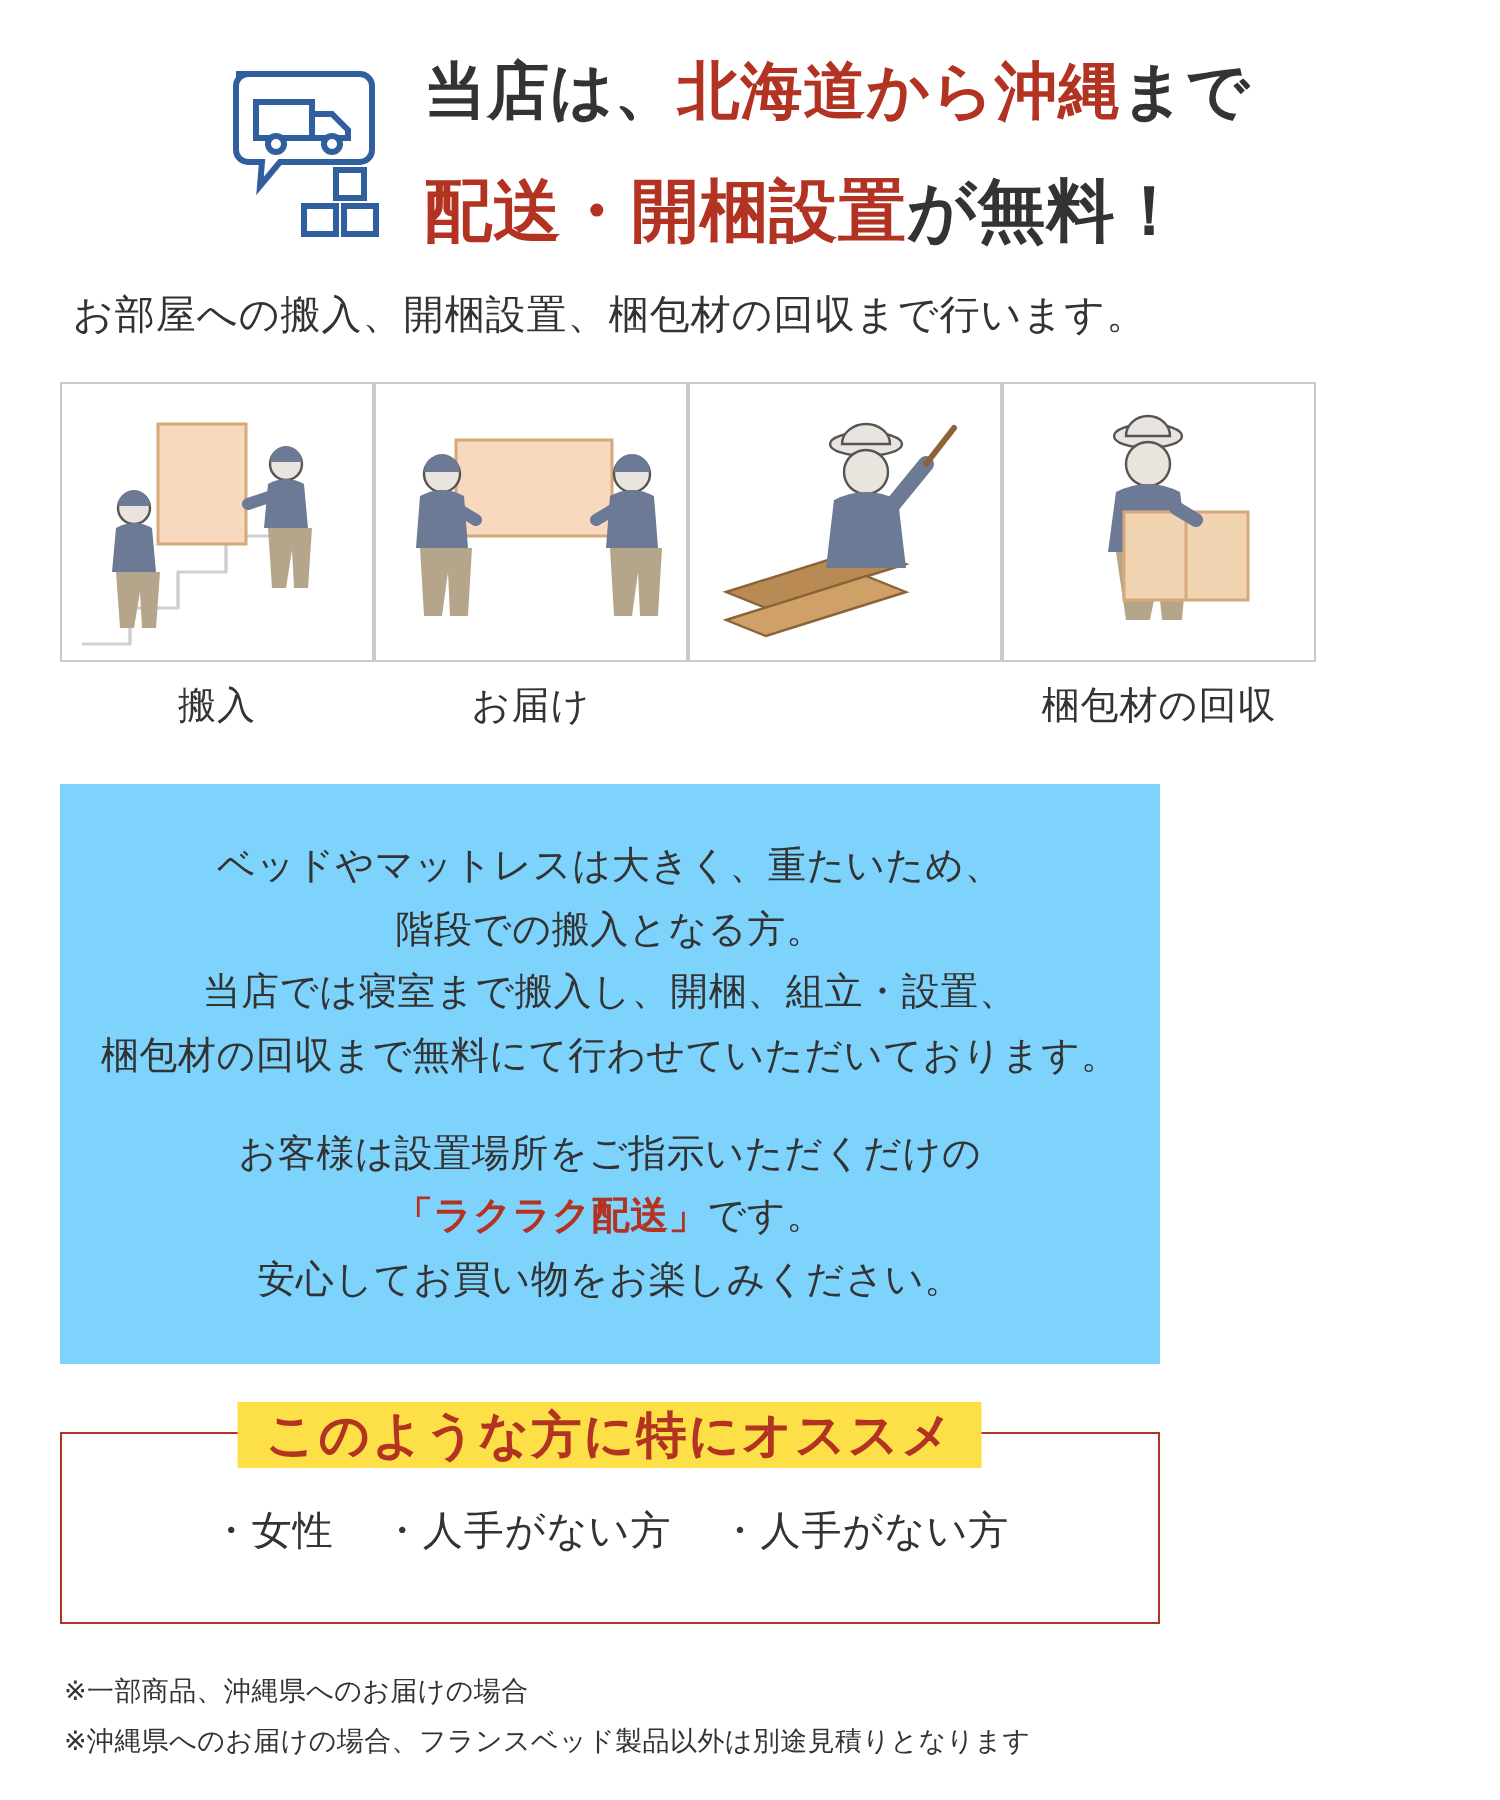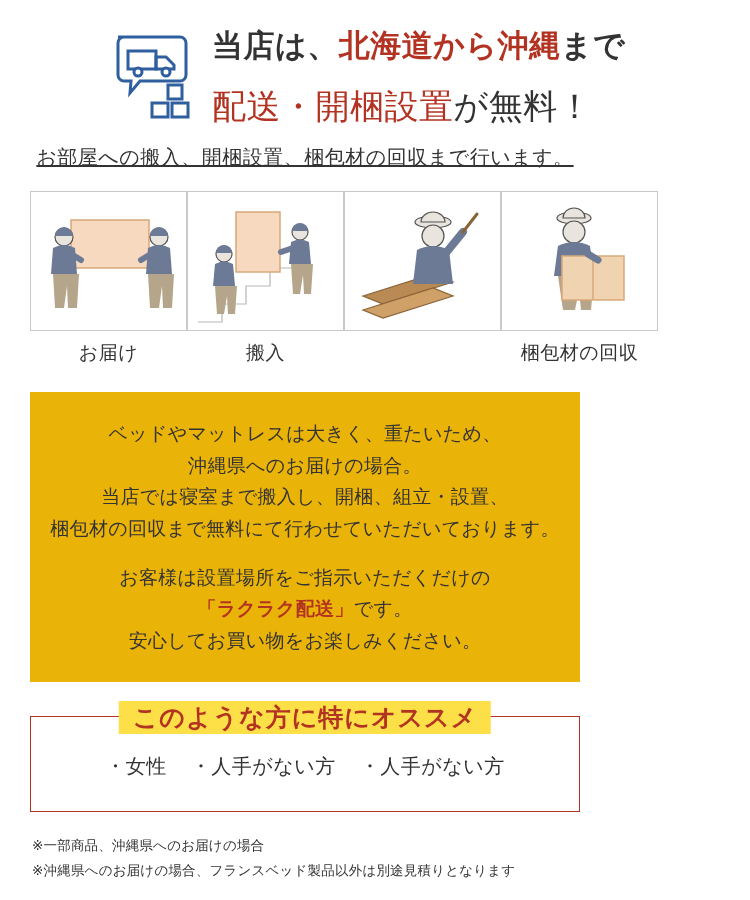--- a/index.html
+++ b/index.html
@@ -47,37 +47,36 @@
     letter-spacing: 0.5px;
     color: #333333;
     line-height: 1.3;
     white-space: nowrap;
   }
   .headline-line1 .accent {
     color: #b33322;
   }
   .headline-line2 {
     font-size: 34px;
-    font-weight: normal;
+    font-weight: bold;
     letter-spacing: 0.5px;
     line-height: 1.3;
     color: #333333;
     white-space: nowrap;
     margin-top: 18px;
   }
   .headline-line2 .accent {
     color: #b33322;
   }
   .subhead {
     text-align: center;
     font-size: 20px;
     color: #333333;
     margin-top: 16px;
     letter-spacing: 0.5px;
-    text-decoration: underline;
   }
 
   
   .steps {
     display: flex;
     justify-content: space-between;
     margin-top: 20px;
   }
   .step {
     width: 157px;
@@ -96,21 +95,21 @@
     font-size: 19px;
     color: #333333;
     margin-top: 9px;
     letter-spacing: 0.5px;
     white-space: nowrap;
   }
 
   
   .note-panel {
     margin-top: 26px;
-    background: #eab308;
+    background: #7dd3fc;
     padding: 26px 10px 26px;
     text-align: center;
   }
   .note-panel p {
     margin: 0;
     font-size: 19px;
     line-height: 1.65;
     color: #333333;
     letter-spacing: 0.3px;
   }
@@ -194,20 +193,44 @@
     </div>
   </div>
 
   <div class="subhead">お部屋への搬入、開梱設置、梱包材の回収まで行います。</div>
 
   <div class="steps">
 
     <div class="step">
       <div class="step-box">
         <svg width="155" height="138" viewBox="0 0 155 138" xmlns="http://www.w3.org/2000/svg">
+
+          <path d="M10 130 h24 v-18 h24 v-18 h24 v-18 h24" fill="none" stroke="#cfcfcf" stroke-width="1.5"></path>
+          <path d="M10 130 v-0 M34 130 v-18 M58 112 v-18 M82 94 v-18" stroke="#cfcfcf" stroke-width="1.5"></path>
+
+          <rect x="48" y="20" width="44" height="60" fill="#f6d9bf" stroke="#d9a87a" stroke-width="1.5"></rect>
+
+          <circle cx="36" cy="62" r="8" fill="#e9e4dd" stroke="#555" stroke-width="1.2"></circle>
+          <path d="M28 61 a8 8 0 0 1 16 0 z" fill="#6c7a96"></path>
+          <path d="M27 72 q9 -5 18 0 l2 22 h-22 z" fill="#6c7a96"></path>
+          <path d="M27 94 h22 l-2 28 h-7 l-1 -18 l-3 18 h-7 z" fill="#b5a58a"></path>
+
+          <circle cx="112" cy="40" r="8" fill="#e9e4dd" stroke="#555" stroke-width="1.2"></circle>
+          <path d="M104 39 a8 8 0 0 1 16 0 z" fill="#6c7a96"></path>
+          <path d="M103 50 q9 -5 18 0 l2 22 h-22 z" fill="#6c7a96"></path>
+          <path d="M103 72 h22 l-2 30 h-7 l-1 -19 l-3 19 h-7 z" fill="#b5a58a"></path>
+          <path d="M105 56 l-12 4" stroke="#6c7a96" stroke-width="6" stroke-linecap="round" fill="none"></path>
+        </svg>
+      </div>
+      <div class="step-label">搬入</div>
+    </div>
+
+    <div class="step">
+      <div class="step-box">
+        <svg width="155" height="138" viewBox="0 0 155 138" xmlns="http://www.w3.org/2000/svg">
           <rect x="40" y="28" width="78" height="48" fill="#f6d9bf" stroke="#d9a87a" stroke-width="1.5"></rect>
 
           <circle cx="33" cy="45" r="9" fill="#e9e4dd" stroke="#555" stroke-width="1.2"></circle>
           <path d="M24 44 a9 9 0 0 1 18 0 z" fill="#6c7a96"></path>
           <path d="M22 56 q11 -6 22 0 l2 26 h-26 z" fill="#6c7a96"></path>
           <path d="M22 82 h26 l-2 34 h-9 l-1 -22 l-3 22 h-9 z" fill="#b5a58a"></path>
           <path d="M40 62 l10 6" stroke="#6c7a96" stroke-width="6" stroke-linecap="round" fill="none"></path>
 
           <circle cx="128" cy="45" r="9" fill="#e9e4dd" stroke="#555" stroke-width="1.2"></circle>
           <path d="M119 44 a9 9 0 0 1 18 0 z" fill="#6c7a96"></path>
@@ -216,44 +239,20 @@
           <path d="M120 62 l-10 6" stroke="#6c7a96" stroke-width="6" stroke-linecap="round" fill="none"></path>
         </svg>
       </div>
       <div class="step-label">お届け</div>
     </div>
 
     <div class="step">
       <div class="step-box">
         <svg width="155" height="138" viewBox="0 0 155 138" xmlns="http://www.w3.org/2000/svg">
 
-          <path d="M10 130 h24 v-18 h24 v-18 h24 v-18 h24" fill="none" stroke="#cfcfcf" stroke-width="1.5"></path>
-          <path d="M10 130 v-0 M34 130 v-18 M58 112 v-18 M82 94 v-18" stroke="#cfcfcf" stroke-width="1.5"></path>
-
-          <rect x="48" y="20" width="44" height="60" fill="#f6d9bf" stroke="#d9a87a" stroke-width="1.5"></rect>
-
-          <circle cx="36" cy="62" r="8" fill="#e9e4dd" stroke="#555" stroke-width="1.2"></circle>
-          <path d="M28 61 a8 8 0 0 1 16 0 z" fill="#6c7a96"></path>
-          <path d="M27 72 q9 -5 18 0 l2 22 h-22 z" fill="#6c7a96"></path>
-          <path d="M27 94 h22 l-2 28 h-7 l-1 -18 l-3 18 h-7 z" fill="#b5a58a"></path>
-
-          <circle cx="112" cy="40" r="8" fill="#e9e4dd" stroke="#555" stroke-width="1.2"></circle>
-          <path d="M104 39 a8 8 0 0 1 16 0 z" fill="#6c7a96"></path>
-          <path d="M103 50 q9 -5 18 0 l2 22 h-22 z" fill="#6c7a96"></path>
-          <path d="M103 72 h22 l-2 30 h-7 l-1 -19 l-3 19 h-7 z" fill="#b5a58a"></path>
-          <path d="M105 56 l-12 4" stroke="#6c7a96" stroke-width="6" stroke-linecap="round" fill="none"></path>
-        </svg>
-      </div>
-      <div class="step-label">搬入</div>
-    </div>
-
-    <div class="step">
-      <div class="step-box">
-        <svg width="155" height="138" viewBox="0 0 155 138" xmlns="http://www.w3.org/2000/svg">
-
           <path d="M18 104 l70 -22 l20 8 l-70 22 z" fill="#b98a53" stroke="#8a6336" stroke-width="1.2"></path>
           <path d="M18 118 l70 -22 l20 8 l-70 22 z" fill="#cfa068" stroke="#8a6336" stroke-width="1.2"></path>
 
           <ellipse cx="88" cy="30" rx="18" ry="6" fill="#e9e4dd" stroke="#555" stroke-width="1.2"></ellipse>
           <path d="M76 30 a12 10 0 0 1 24 0 z" fill="#e9e4dd" stroke="#555" stroke-width="1.2"></path>
           <circle cx="88" cy="44" r="11" fill="#e9e4dd" stroke="#555" stroke-width="1.2"></circle>
           <path d="M72 58 q16 -8 32 0 l4 34 h-40 z" fill="#6c7a96"></path>
           <path d="M100 62 l18 -22" stroke="#6c7a96" stroke-width="8" stroke-linecap="round" fill="none"></path>
           <path d="M118 40 l14 -18" stroke="#8a6336" stroke-width="3" stroke-linecap="round" fill="none"></path>
         </svg>
@@ -274,21 +273,21 @@
           <path d="M86 62 l10 6" stroke="#6c7a96" stroke-width="7" stroke-linecap="round" fill="none"></path>
         </svg>
       </div>
       <div class="step-label">梱包材の回収</div>
     </div>
 
   </div>
 
   <div class="note-panel">
     <p>ベッドやマットレスは大きく、重たいため、</p>
-    <p>沖縄県へのお届けの場合。</p>
+    <p>階段での搬入となる方。</p>
     <p>当店では寝室まで搬入し、開梱、組立・設置、</p>
     <p>梱包材の回収まで無料にて行わせていただいております。</p>
     <div class="note-gap"></div>
     <p>お客様は設置場所をご指示いただくだけの</p>
     <p><span class="note-quote">「ラクラク配送」</span><span>です。</span></p>
     <p>安心してお買い物をお楽しみください。</p>
   </div>
 
   <div class="recommend">
     <div class="recommend-title">このような方に特にオススメ</div>

